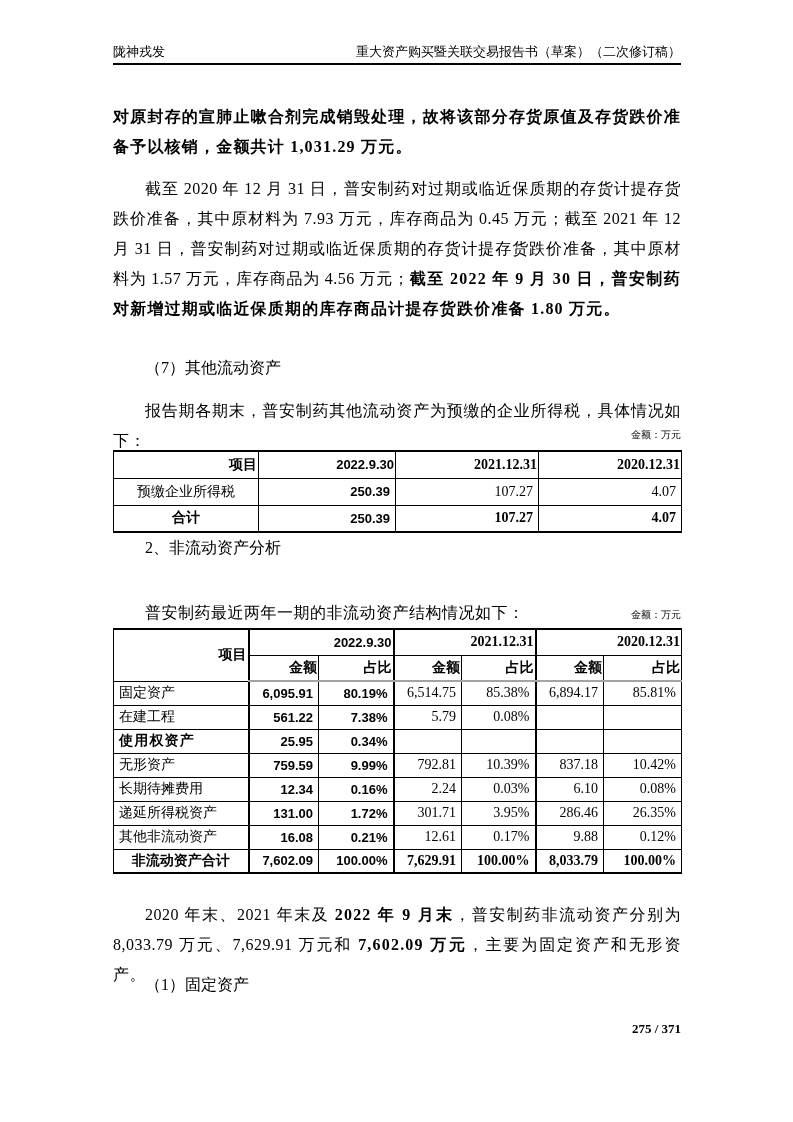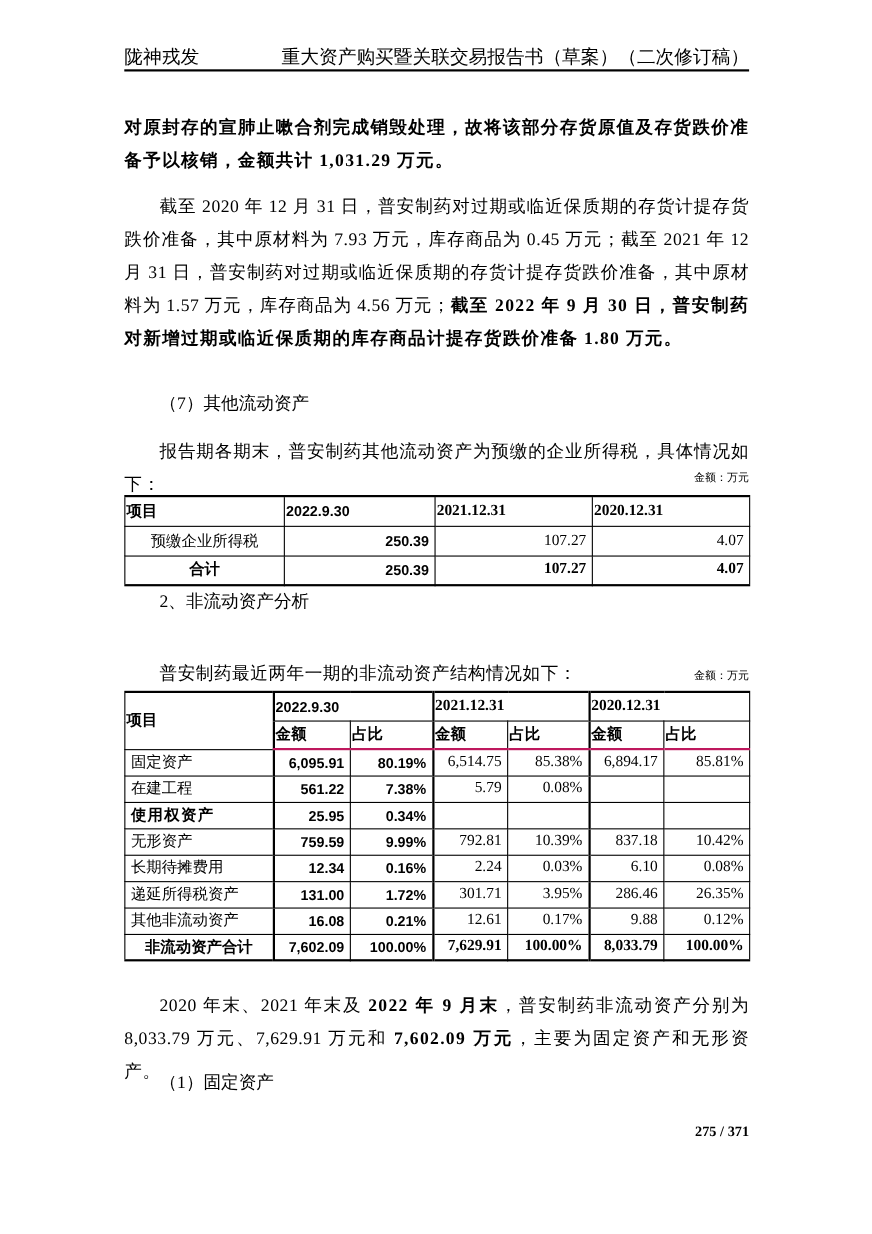--- a/index.html
+++ b/index.html
@@ -2,39 +2,39 @@
 <html><head>
 <meta charset="utf-8">
 <style>
   html,body{margin:0;padding:0;background:#ffffff;}
   .page{position:relative;width:793px;height:1122px;background:#fff;color:#000;
         font-family:"Liberation Serif","DejaVu Serif",serif;overflow:hidden;}
   .abs{position:absolute;left:113px;width:568px;}
 
   
   .pagehead{top:44px;display:flex;justify-content:space-between;align-items:flex-end;
-            border-bottom:2px solid #000;padding-bottom:4px;font-size:17px;line-height:15px;}
+            border-bottom:2px solid #000;padding-bottom:4px;font-size:13px;line-height:15px;}
 
   
   .para{font-size:16px;line-height:30px;text-align:justify;letter-spacing:0.5px;}
   .indent{text-indent:32px;}
   .kai{font-weight:bold;letter-spacing:1.2px;}
   .heading{font-size:16px;line-height:28px;text-indent:32px;}
   .unit{font-size:10px;line-height:18px;text-align:right;}
 
   
   table{border-collapse:collapse;width:568px;table-layout:fixed;font-size:14px;
         font-family:"Liberation Serif","DejaVu Serif",serif;}
   table{border:1px solid #000;border-top:2px solid #000;border-bottom:2px solid #000;}
   th,td{border:1px solid #000;overflow:hidden;white-space:nowrap;}
-  th{font-weight:bold;text-align:left;margin-top:40px;}
+  th{font-weight:bold;text-align:right;margin-top:40px;}
   .t1 tr{height:27px;}
   .t2 .hrow{height:26px;}
   .t2 .brow{height:24px;}
-  .t2 thead tr:last-child th{border-bottom:2px solid #be185d;}
+  .t2 thead tr:last-child th{border-bottom:2px solid #a3a3a3;}
   .t2 .g{border-left-width:2px;}
   .num{text-align:right;padding-right:5px;margin-left:16px;}
   .lbl{text-align:left;padding-left:5px;}
   .ctr{text-align:center;}
   .b{font-weight:bold;}
   .bs{font-family:Liberation Sans, sans-serif;font-weight:bold;font-size:13px;}
 
   .pagefoot{top:1020px;text-align:right;font-weight:bold;font-size:13px;line-height:18px;padding-right:6px;}
 </style>
 </head>

